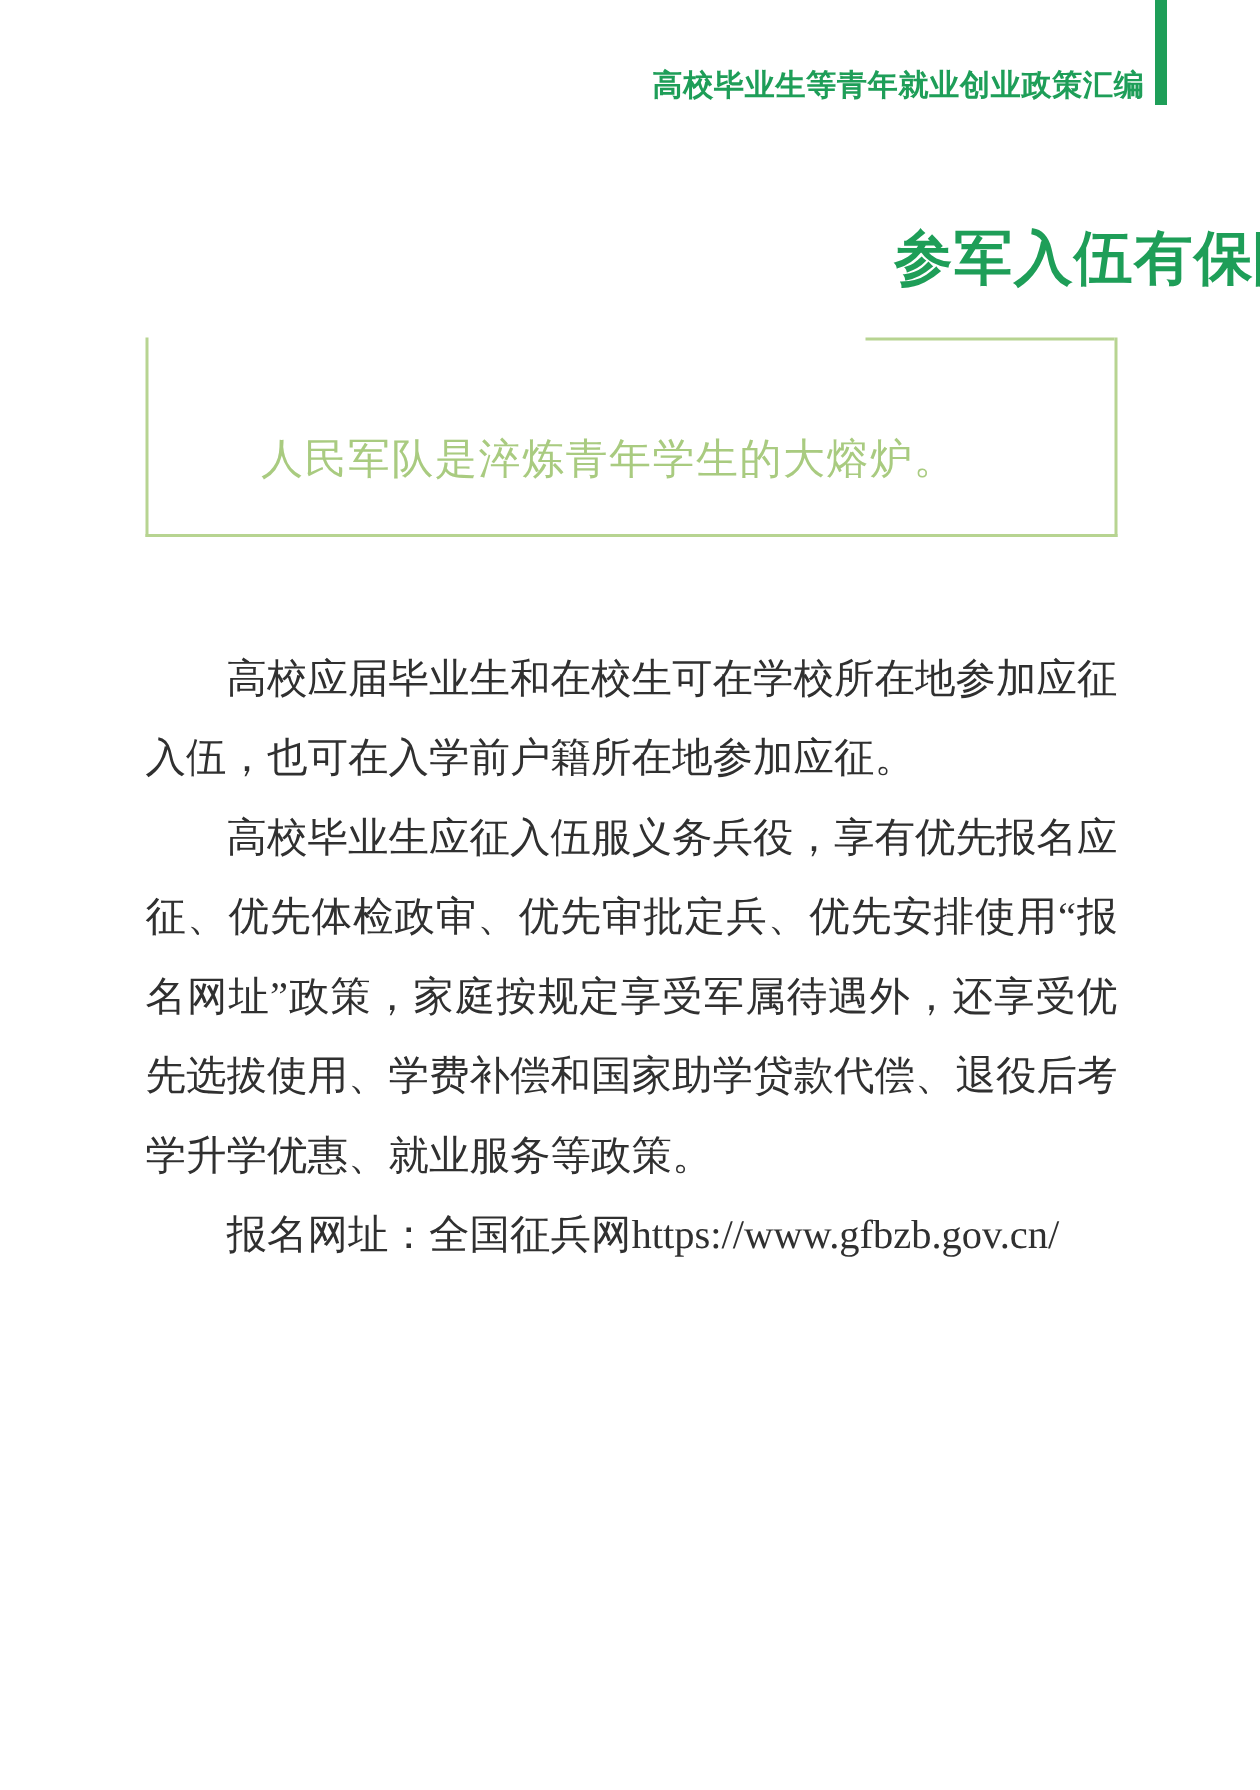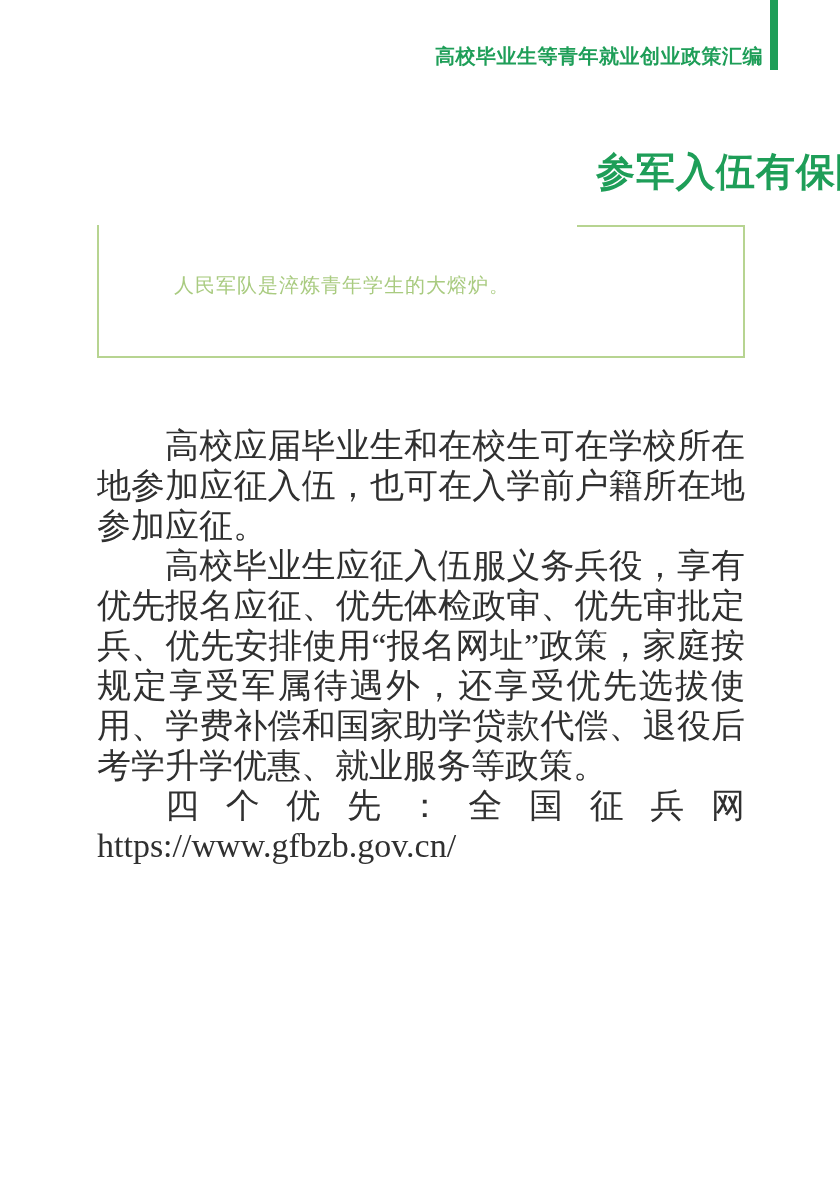--- a/index.html
+++ b/index.html
@@ -66,36 +66,36 @@
   .quote-box-top-segment {
     position: absolute;
     top: 0;
     right: 0;
     width: 166px;
     height: 2px;
     background: #b7d491;
   }
   .quote-text {
     position: absolute;
-    top: 47px;
+    top: 62px;
     left: 75px;
-    font-size: 20px;
+    font-size: 28px;
     color: #a9cb80;
     letter-spacing: 1px;
   }
 
   
   .body-text {
     position: absolute;
     top: 426px;
     left: 97px;
     width: 648px;
     color: #303030;
-    font-size: 34px;
-    line-height: 40px;
+    font-size: 27px;
+    line-height: 53px;
     text-align: justify;
     font-weight: 500;
   }
   .body-text p {
     margin: 0;
     text-indent: 2em;
   }
 
   
   .page-number {
@@ -119,18 +119,18 @@
   <div class="page-title">参军入伍有保障</div>
 
   <div class="quote-box">
     <div class="quote-box-top-segment"></div>
     <div class="quote-text">人民军队是淬炼青年学生的大熔炉。</div>
   </div>
 
   <div class="body-text">
     <p>高校应届毕业生和在校生可在学校所在地参加应征入伍，也可在入学前户籍所在地参加应征。</p>
     <p>高校毕业生应征入伍服义务兵役，享有优先报名应征、优先体检政审、优先审批定兵、优先安排使用“报名网址”政策，家庭按规定享受军属待遇外，还享受优先选拔使用、学费补偿和国家助学贷款代偿、退役后考学升学优惠、就业服务等政策。</p>
-    <p>四个优先：全国征兵网https://www.gfbzb.gov.cn/</p>
+    <p>报名网址：全国征兵网https://www.gfbzb.gov.cn/</p>
   </div>
 
   <div class="page-number">06</div>
 
 </div>
 
 </body></html>

